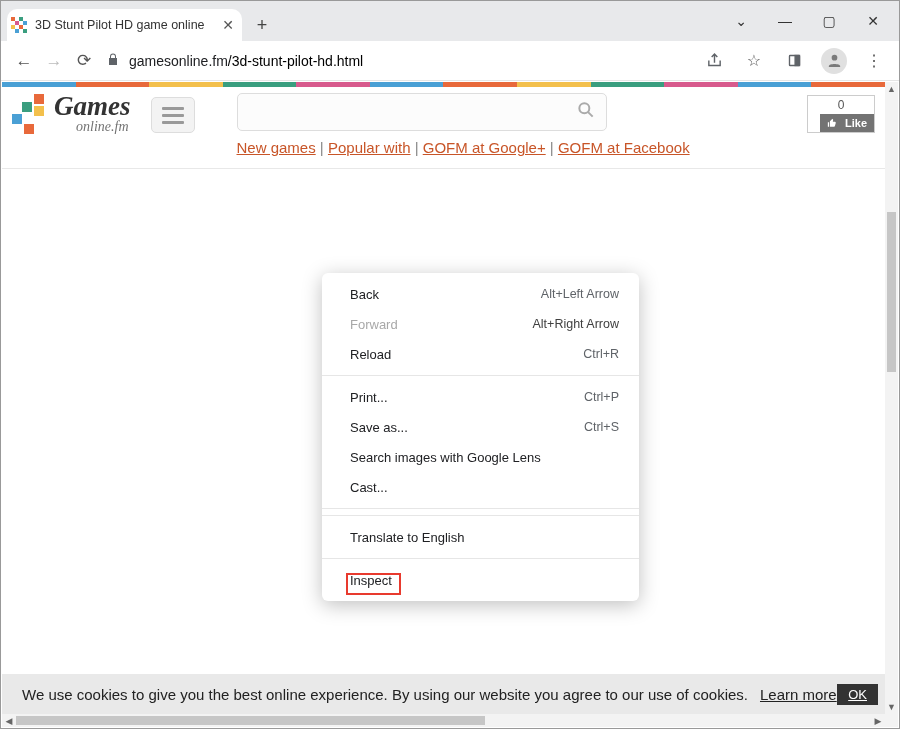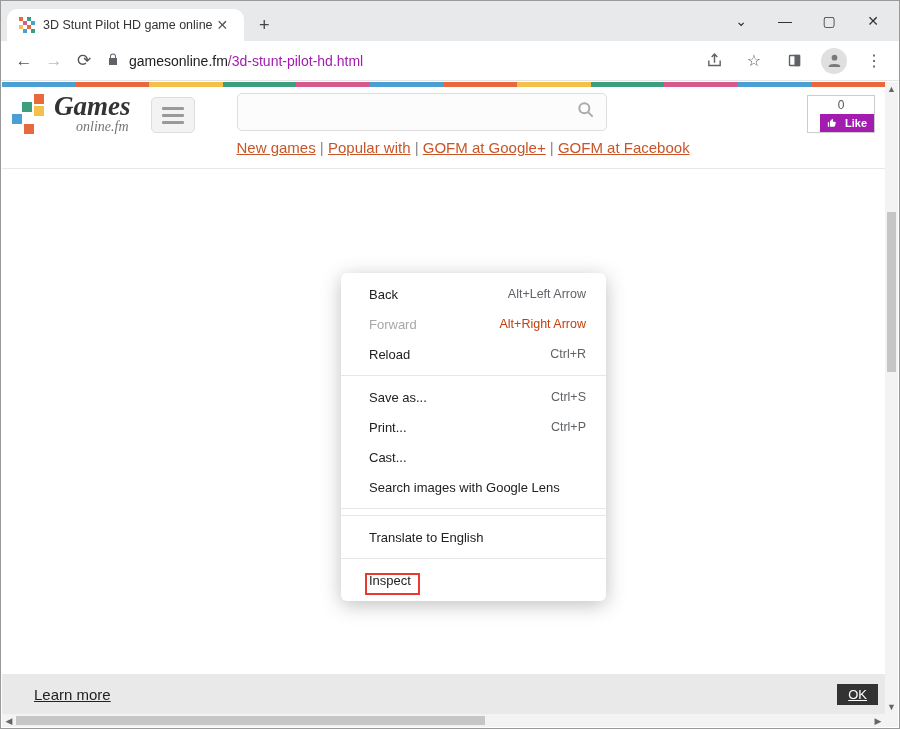--- a/index.html
+++ b/index.html
@@ -1,36 +1,36 @@
 <!DOCTYPE html>
 <html><head>
 <meta charset="utf-8">
 <style>
   * { box-sizing: border-box; margin: 0; padding: 0; }
   body { font-family: "Segoe UI", Arial, sans-serif; font-size: 13px; background: #fff; width: 900px; height: 729px; overflow: hidden; position: relative; }
   
   .window { width: 900px; height: 729px; border: 1px solid #999; background: #fff; position: relative; }
   .titlebar { height: 40px; background: #e8e9eb; display: flex; align-items: flex-end; position: relative; }
-  .tab { background: #fff; border-top-left-radius: 10px; border-top-right-radius: 10px; height: 32px; margin-left: 6px; padding: 0 12px; display: flex; align-items: center; min-width: 235px; }
+  .tab { background: #fff; border-top-left-radius: 10px; border-top-right-radius: 10px; height: 32px; margin-left: 6px; padding: 0 4px; display: flex; align-items: center; min-width: 235px; }
   .tab-favicon { width: 16px; height: 16px; margin-right: 8px; display: inline-flex; flex-wrap: wrap; }
   .tab-favicon span { width: 4px; height: 4px; }
   .tab-title { font-size: 12.5px; color: #333; flex: 1; white-space: nowrap; overflow: hidden; }
   .tab-close { color: #555; font-size: 14px; padding: 0 4px; cursor: pointer; }
   .newtab { width: 28px; height: 28px; display: flex; align-items: center; justify-content: center; font-size: 18px; color: #444; margin-left: 6px; margin-bottom: 2px; }
   .winbtns { position: absolute; right: 4px; top: 0; height: 40px; display: flex; align-items: center; }
   .winbtns .btn { width: 44px; height: 30px; display: flex; align-items: center; justify-content: center; font-size: 14px; color: #333; }
   
   .addrbar { height: 40px; background: #fff; border-bottom: 1px solid #e5e5e5; display: flex; align-items: center; padding: 0 8px; }
   .navbtn { width: 30px; height: 30px; display: flex; align-items: center; justify-content: center; color: #555; font-size: 17px; }
   .navbtn.disabled { color: #bbb; }
   .urlbox { flex: 1; display: flex; align-items: center; margin: 0 8px; height: 30px; }
   .lock { color: #555; font-size: 12px; margin-right: 10px; }
   .url-text { font-size: 14px; color: #202124; }
   .url-text .domain { color: #202124; margin-top: 24px; }
-  .url-text .path { color: #a21caf; }
+  .url-text .path { color: #000000; }
   .addrright { display: flex; align-items: center; gap: 14px; margin-right: 4px; }
   .addricon { width: 26px; height: 26px; display: flex; align-items: center; justify-content: center; color: #555; font-size: 16px; }
   .avatar { width: 26px; height: 26px; border-radius: 50%; background: #e0e0e0; display: flex; align-items: center; justify-content: center; }
   
   .page { position: absolute; top: 81px; left: 1px; right: 14px; bottom: 14px; background: #fff; overflow: hidden; }
   .colorstrip { height: 5px; display: flex; }
   .colorstrip span { flex: 1; }
   .pageheader { display: flex; align-items: flex-start; padding: 6px 10px 12px 10px; border-bottom: 1px solid #e8e8e8; }
   .logo { display: flex; align-items: center; font-family: Georgia, serif; }
   .logo-blocks { width: 36px; height: 40px; position: relative; margin-right: 6px; }
@@ -41,27 +41,27 @@
   .hamburger { width: 44px; height: 36px; border: 1px solid #ddd; border-radius: 5px; background: #f3f3f3; margin-left: 20px; display: flex; flex-direction: column; align-items: center; justify-content: center; gap: 4px; margin-top: 4px; }
   .hamburger span { width: 22px; height: 3px; background: #999; border-radius: 1px; }
   .searchcol { margin-left: 42px; flex: 1; }
   .searchbox { width: 370px; height: 38px; border: 1px solid #ddd; border-radius: 5px; background: #fcfcfc; display: flex; align-items: center; padding: 0 10px; }
   .searchbox input { flex: 1; border: none; background: transparent; font-size: 14px; outline: none; }
   .searchicon { color: #aaa; font-size: 19px; }
   .links { margin-top: 8px; font-size: 15px; color: #888; }
   .links a { color: #c85528; text-decoration: underline; }
   .fblike { width: 68px; border: 1px solid #ccc; margin-left: 30px; margin-top: 2px; }
   .fbcount { text-align: center; font-size: 12px; color: #555; padding: 2px 0; }
-  .fbbtn { background: #a21caf; color: #fff; font-size: 11px; font-weight: bold; text-align: center; padding: 3px 0; display: flex; align-items: center; justify-content: center; gap: 8px; margin-left: 12px; }
-  
-  .ctxmenu { position: absolute; left: 340px; top: 272px; width: 265px; background: #fff; border-radius: 6px; box-shadow: 0 4px 20px rgba(0,0,0,0.25); padding: 6px 0; font-size: 13px; }
+  .fbbtn { background: #737373; color: #fff; font-size: 11px; font-weight: bold; text-align: center; padding: 3px 0; display: flex; align-items: center; justify-content: center; gap: 8px; margin-left: 12px; }
+  
+  .ctxmenu { position: absolute; left: 321px; top: 272px; width: 317px; background: #fff; border-radius: 6px; box-shadow: 0 4px 20px rgba(0,0,0,0.25); padding: 6px 0; font-size: 13px; }
   .ctxitem { display: flex; align-items: center; height: 30px; padding: 0 20px 0 28px; color: #202124; position: relative; }
   .ctxitem.disabled { color: #a8a8a8; }
   .ctxitem .shortcut { margin-left: auto; color: #5f6368; font-size: 12.5px; }
-  .ctxitem.disabled .shortcut { color: #c2410c; }
+  .ctxitem.disabled .shortcut { color: #404040; }
   .ctxsep { height: 1px; background: #e6e6e6; margin: 6px 0; }
   .ctxicon { position: absolute; left: 6px; width: 16px; height: 16px; display: inline-flex; align-items: center; justify-content: center; color: #555; }
   .inspect-highlight { position: absolute; border: 2px solid #e83a2e; pointer-events: none; }
   
   .cookiebar { position: absolute; left: 1px; right: 1px; bottom: 14px; height: 40px; background: #e9e9e9; display: flex; align-items: center; padding: 0 20px; font-size: 15px; color: #222; }
   .cookiebar .learn { margin-left: 12px; text-decoration: underline; color: #222; }
   .cookiebar .okbtn { margin-left: auto; background: #333; color: #fff; padding: 3px 11px; font-size: 13px; text-decoration: underline; }
   
   .vscroll { position: absolute; right: 1px; top: 81px; width: 13px; bottom: 14px; background: #f3f3f3; }
   .vscroll .arrow { height: 14px; display: flex; align-items: center; justify-content: center; color: #666; font-size: 9px; }
@@ -219,46 +219,47 @@
     <div class="ctxitem disabled">
       <span>Forward</span>
       <span class="shortcut">Alt+Right Arrow</span>
     </div>
     <div class="ctxitem">
       <span>Reload</span>
       <span class="shortcut">Ctrl+R</span>
     </div>
     <div class="ctxsep"></div>
     <div class="ctxitem">
+      <span>Print...</span>
+      <span class="shortcut">Ctrl+P</span>
+    </div>
+    <div class="ctxitem">
       <span>Save as...</span>
       <span class="shortcut">Ctrl+S</span>
     </div>
     <div class="ctxitem">
-      <span>Print...</span>
-      <span class="shortcut">Ctrl+P</span>
+      <span>Search images with Google Lens</span>
     </div>
     <div class="ctxitem">
       <span>Cast...</span>
     </div>
-    <div class="ctxitem">
-      <span>Search images with Google Lens</span>
-    </div>
     <div class="ctxsep"></div>
     <div class="ctxsep"></div>
     <div class="ctxitem">
       <span>Translate to English</span>
     </div>
     <div class="ctxsep"></div>
     <div class="ctxitem">
       <span>Inspect</span>
     </div>
     <div class="inspect-highlight" style="left:24px; top:300px; width:55px; height:22px;"></div>
   </div>
 
   <div class="cookiebar">
+    <span>We use cookies to give you the best online experience. By using our website you agree to our use of cookies.</span>
     <a class="learn">Learn more</a>
     <span class="okbtn">OK</span>
   </div>
 
   <div class="vscroll">
     <div class="arrow">▲</div>
     <div class="thumb" style="top:130px;height:160px"></div>
     <div class="arrow" style="position:absolute;bottom:0;left:0;right:0">▼</div>
   </div>
 

